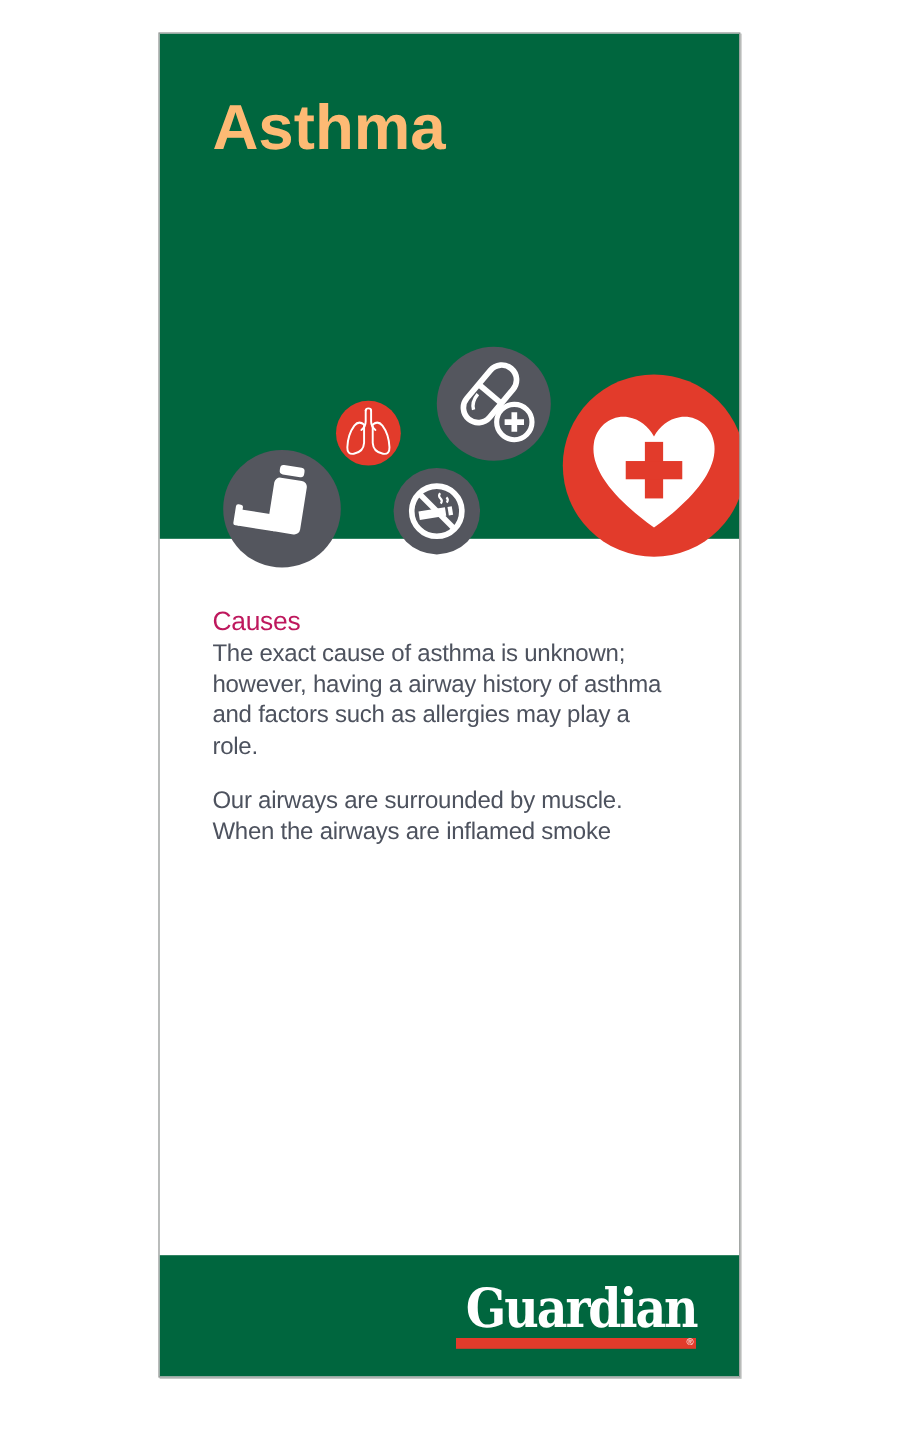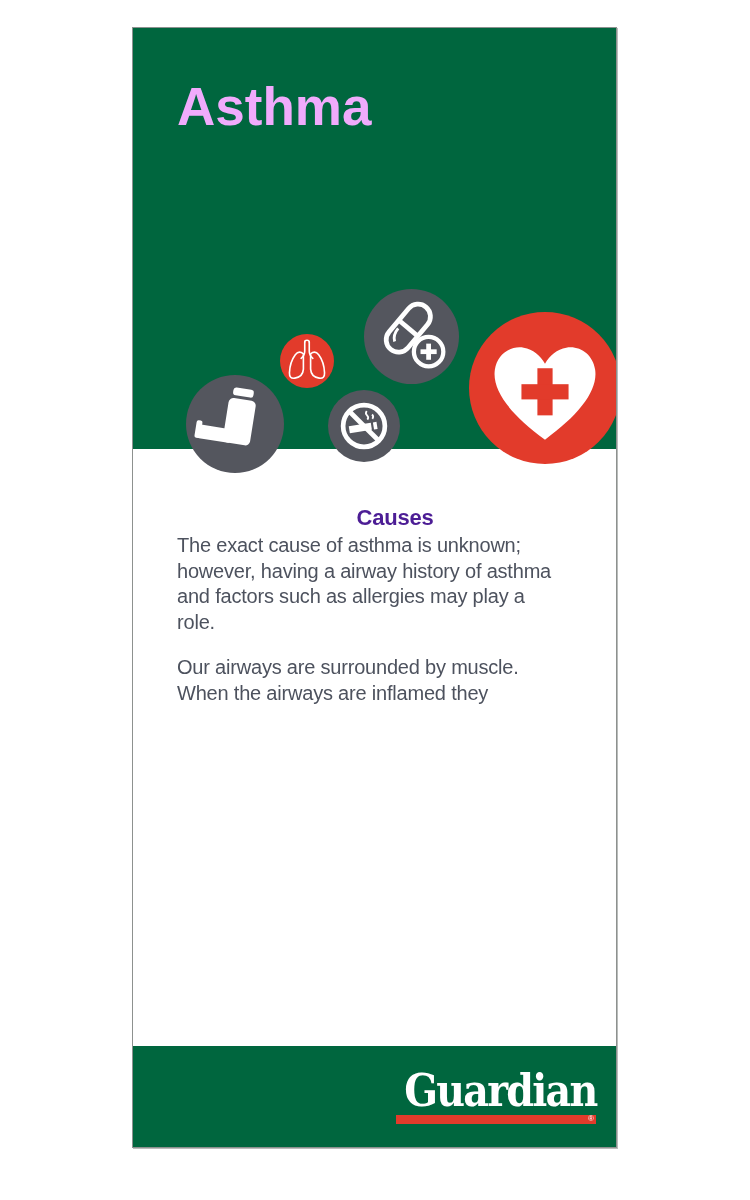--- a/index.html
+++ b/index.html
@@ -15,50 +15,50 @@
     overflow: hidden;
   }
 
   .header {
     position: absolute; left: 0; top: 0;
     width: 100%; height: 421px;
     background: #00663E;
   }
   .title {
     position: absolute; left: 44px; top: 50px;
-    color: #f0abfc; font-size: 53px; font-weight: 700;
+    color: #fdba74; font-size: 53px; font-weight: 700;
     letter-spacing: 0px; line-height: 1.1;
   }
 
   .circle { position: absolute; border-radius: 50%; }
   .circle svg { display: block; width: 100%; height: 100%; }
   .c-inhaler { left: 53px;  top: 347px; width: 98px;  height: 98px;  background: #54565E; }
   .c-lungs   { left: 147px; top: 306px; width: 54px;  height: 54px;  background: #E23B2B; }
   .c-pills   { left: 231px; top: 261px; width: 95px;  height: 95px;  background: #54565E; }
   .c-nosmoke { left: 195px; top: 362px; width: 72px;  height: 72px;  background: #54565E; }
   .c-heart   { left: 336px; top: 284px; width: 152px; height: 152px; background: #E23B2B; }
 
   .bodytext {
     position: absolute; left: 44px; top: 477px; width: 436px;
     color: #4D525E; font-size: 20px; line-height: 25.5px;
     letter-spacing: -0.2px;
   }
   .para { white-space: pre-line; margin: 0 0 20px 0; }
   .para.tight { margin-bottom: 12px; }
   .heading {
-    color: #4c1d95; font-size: 22px; font-weight: 700;
-    line-height: 26px; margin: 0 0 2px 0; letter-spacing: -0.2px; text-align: center;
+    color: #be185d; font-size: 22px; font-weight: 400;
+    line-height: 26px; margin: 0 0 2px 0; letter-spacing: -0.2px;
   }
 
   .footer {
     position: absolute; left: 0; bottom: 0;
     width: 100%; height: 101px;
     background: #00663E;
   }
-  .logo { position: absolute; right: 20px; top: 22px; text-align: center; }
+  .logo { position: absolute; right: 36px; top: 22px; text-align: center; }
   .brand {
     color: #ffffff; font-family: "DejaVu Serif", serif;
     font-weight: 700; font-size: 45px; line-height: 45px;
     letter-spacing: -2px;
     transform: scaleX(0.88); transform-origin: 100% 50%;
     white-space: nowrap;
   }
   .bar {
     position: relative; margin-top: 2px; margin-left: auto;
     width: 200px; height: 9px; background: #E23B2B;
@@ -136,21 +136,21 @@
       </svg>
     </div>
 
     <div class="bodytext">
       <h2 class="heading">Causes</h2>
       <p class="para">The exact cause of asthma is unknown;
 however, having a airway history of asthma
 and factors such as allergies may play a
 role.</p>
       <p class="para tight">Our airways are surrounded by muscle.
-When the airways are inflamed they</p>
+When the airways are inflamed smoke</p>
     </div>
 
     <div class="footer">
       <div class="logo">
         <div class="brand">Guardian</div>
         <div class="bar">
           <span class="reg">®</span>
         </div>
       </div>
     </div>

